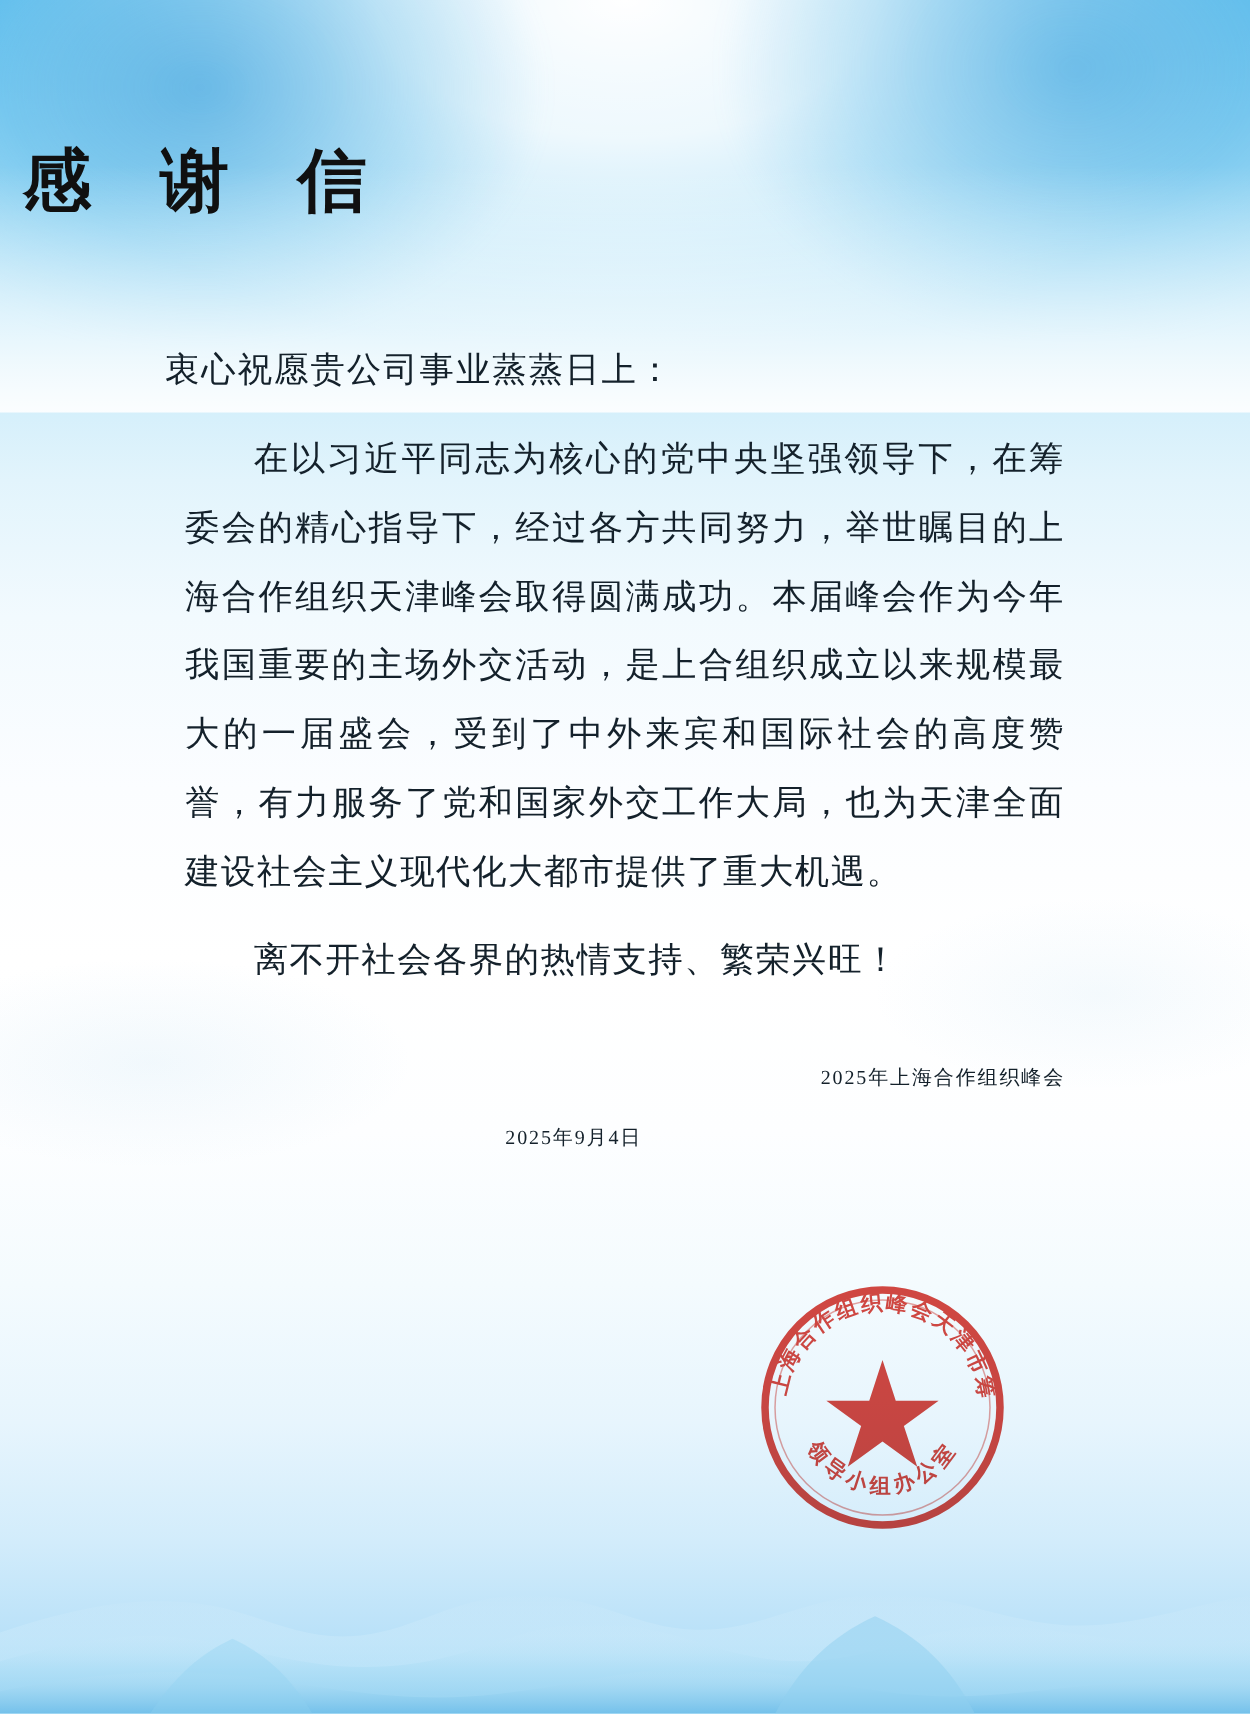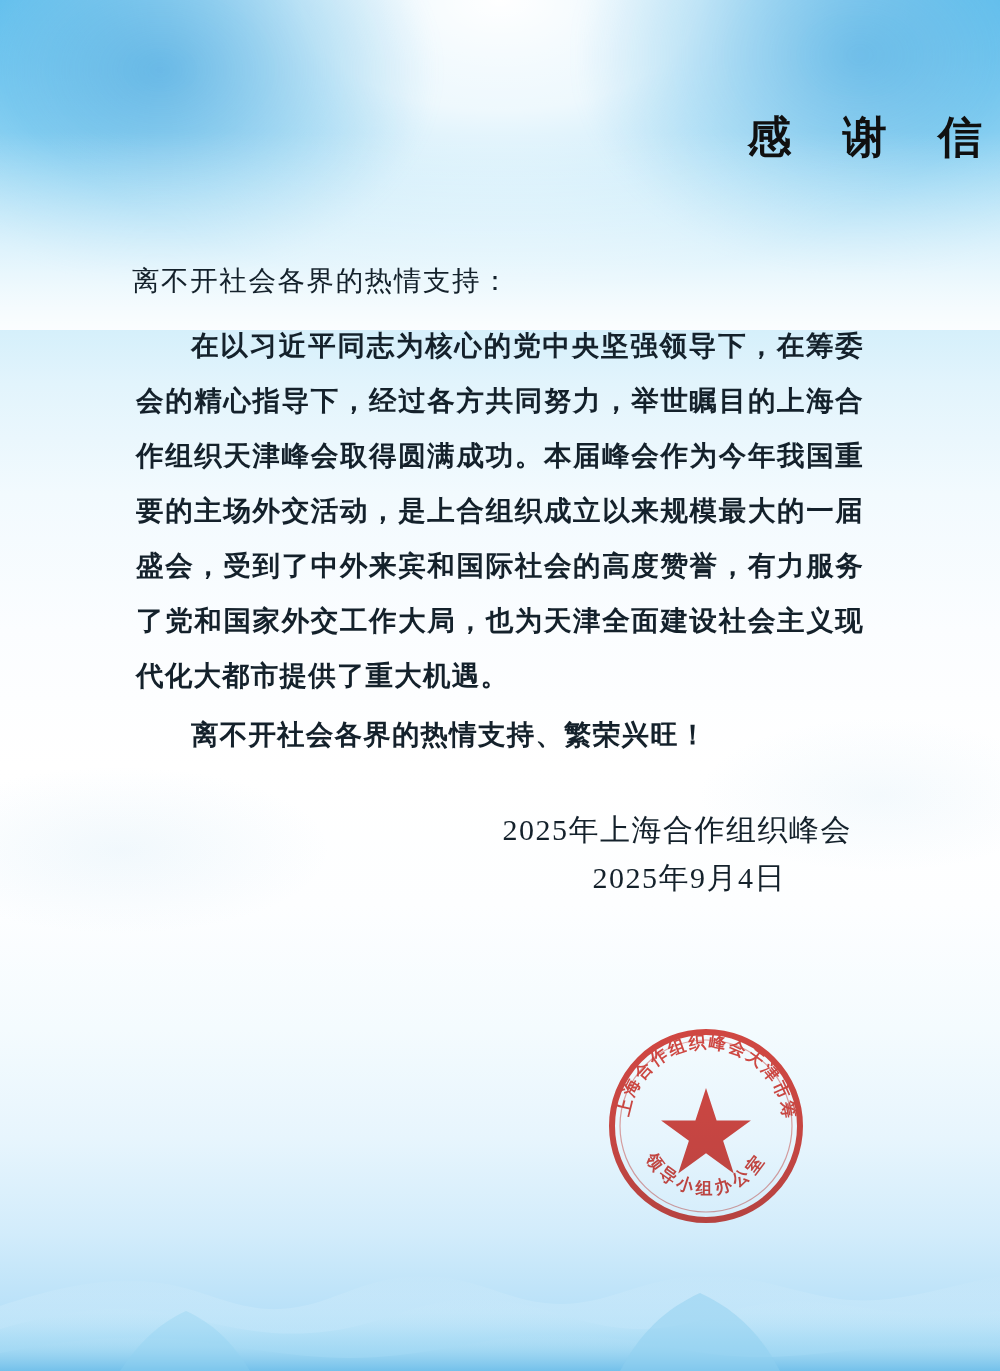--- a/index.html
+++ b/index.html
@@ -59,24 +59,24 @@
     position: absolute; inset: 0;
     background:
       radial-gradient(ellipse 300px 120px at 12% 62%, rgba(150,205,235,0.12), rgba(255,255,255,0) 70%),
       radial-gradient(ellipse 260px 110px at 88% 58%, rgba(150,205,235,0.10), rgba(255,255,255,0) 70%);
     pointer-events: none;
   }
 
   .content { position: relative; z-index: 5; }
 
   .doc-title {
-    text-align: right;
+    text-align: left;
     font-family: "DejaVu Serif", "Liberation Serif", serif;
     font-weight: 700;
-    font-size: 44px;
+    font-size: 55px;
     letter-spacing: 18px;
     color: #101010;
     padding-top: 108px;
     text-indent: 18px;
   }
 
   .body-block {
     margin: 0 auto;
     width: 736px;
     padding-top: 86px;
@@ -85,39 +85,38 @@
     line-height: 55px;
     letter-spacing: 1.2px;
     text-align: justify;
   }
   .salutation {
     margin-bottom: 10px;
     letter-spacing: 1.6px;
   }
   .para {
     text-indent: 2em;
-    margin: 4px;
-    font-weight: bold;
+    margin: 16px;
   }
   .para + .para { margin-top: 0; }
 
   .signature {
     position: relative;
     margin: 44px auto 0;
     width: 736px;
     text-align: right;
-    font-size: 30px;
+    font-size: 16px;
     line-height: 48px;
     letter-spacing: 1.5px;
     color: #14212b;
     z-index: 6;
   }
   .sig-line-1 { padding-right: 16px; }
   .sig-line-2 { padding-right: 0px; }
-  .sig-date { padding-right: 82px; }
+  .sig-date { padding-right: 82px; text-align: center; }
 
   
   .seal {
     position: absolute;
     left: 600px;
     top: 1020px;
     width: 212px;
     height: 212px;
     z-index: 7;
     opacity: 0.86;
@@ -160,21 +159,21 @@
       <path d="M620,300 C640,262 665,238 700,222 C735,238 760,262 780,300 Z" fill="#8fd0f0" opacity="0.5"></path>
       <path d="M120,300 C140,270 160,252 186,240 C212,252 232,270 250,300 Z" fill="#8fd0f0" opacity="0.35"></path>
     </svg>
   </div>
 
   <div class="content">
 
     <div class="doc-title">感 谢 信</div>
 
     <div class="body-block">
-      <div class="salutation">离不开社会各界的热情支持：</div>
+      <div class="salutation">衷心祝愿贵公司事业蒸蒸日上：</div>
       <p class="para">在以习近平同志为核心的党中央坚强领导下，在筹委会的精心指导下，经过各方共同努力，举世瞩目的上海合作组织天津峰会取得圆满成功。本届峰会作为今年我国重要的主场外交活动，是上合组织成立以来规模最大的一届盛会，受到了中外来宾和国际社会的高度赞誉，有力服务了党和国家外交工作大局，也为天津全面建设社会主义现代化大都市提供了重大机遇。</p>
       <p class="para">离不开社会各界的热情支持、繁荣兴旺！</p>
     </div>
 
     <div class="signature">
       <div class="sig-line-1">2025年上海合作组织峰会</div>
       <div class="sig-date">2025年9月4日</div>
     </div>
 
   </div>

